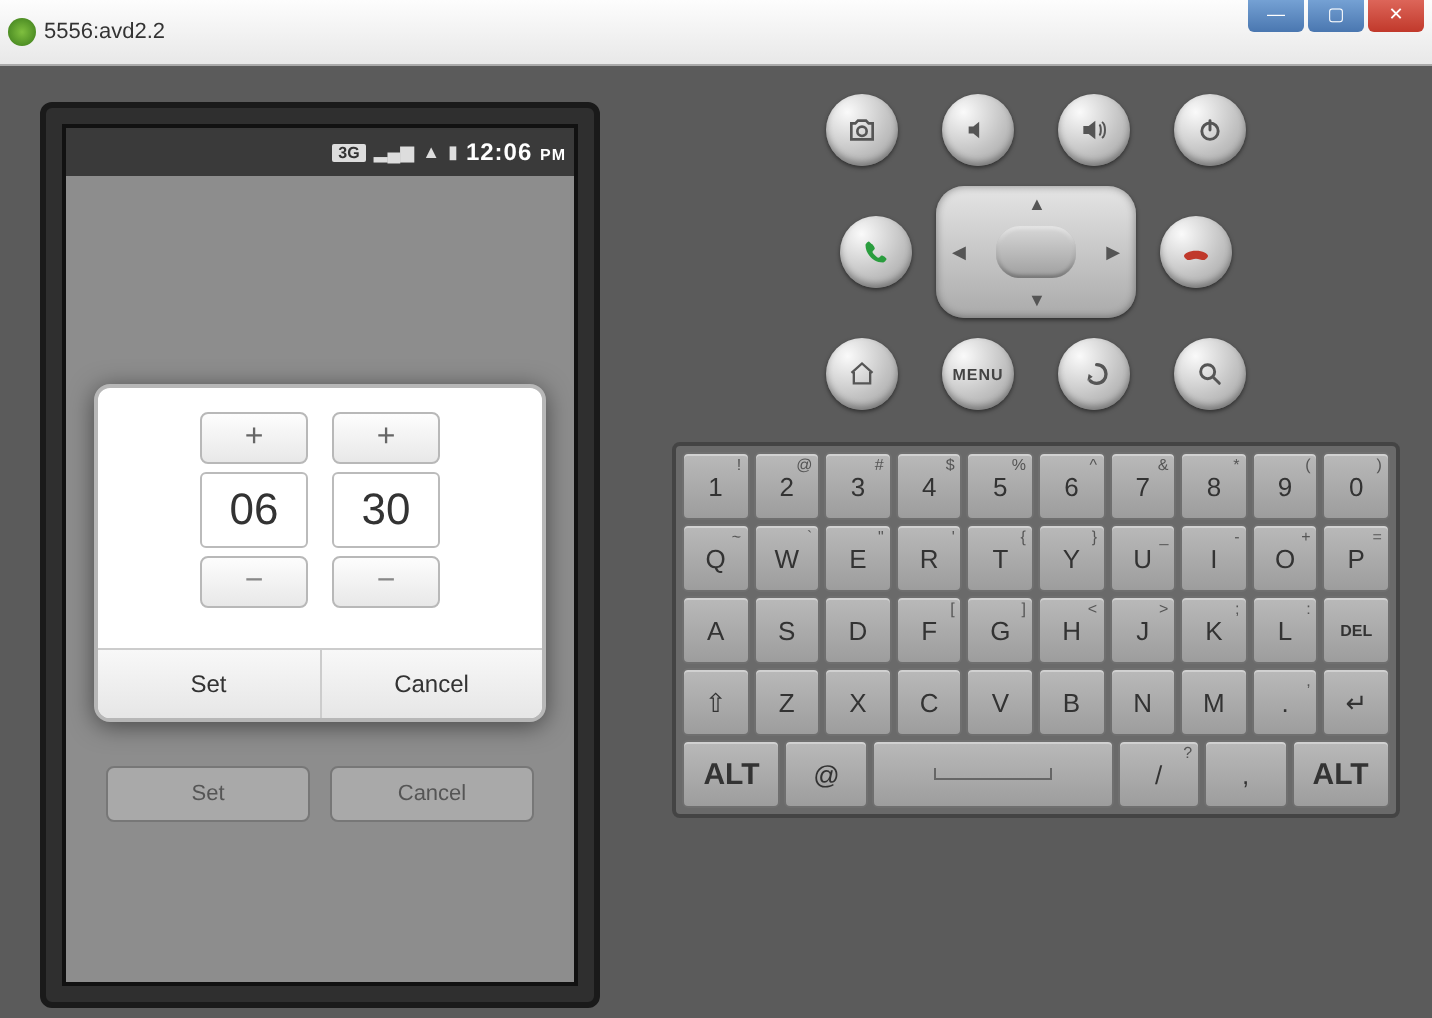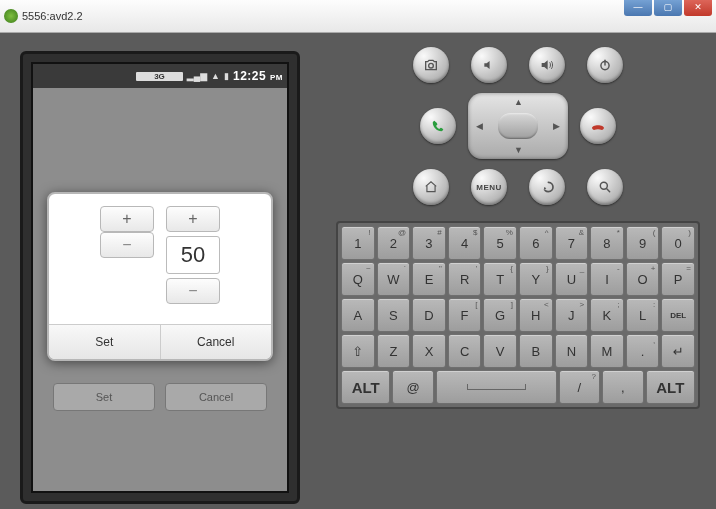--- a/index.html
+++ b/index.html
@@ -17,21 +17,21 @@
   .emulator-body { display: flex; height: 489px; }
 
   
   .phone-panel { width: 320px; background: #5b5b5b; padding: 18px 20px; display:flex; }
   .phone { flex:1; background: #2f2f2f; border: 3px solid #1a1a1a; border-radius: 6px; padding: 8px; display:flex; flex-direction:column; position:relative; }
   .phone-screen { flex:1; background: #8d8d8d; border: 2px solid #111; position:relative; overflow:hidden; }
 
   
   .status-bar { height: 24px; background: #3a3a3a; display:flex; justify-content:flex-end; align-items:center; padding: 0 4px; gap:4px; font-size:10px; color:#fff; }
   .status-icon { font-size:9px; color:#ddd; }
-  .status-3g { font-size:8px; background:#ddd; color:#333; padding:0 18px; font-weight:bold; border-radius:1px;}
+  .status-3g { font-size:8px; background:#ddd; color:#333; padding:0 3px; font-weight:bold; border-radius:1px;}
   .status-time { font-weight:bold; font-size:12px; letter-spacing:0.5px; }
   .status-time .ampm { font-size:8px;text-align:center; }
 
   .app-title { height: 22px; background: #555; color:#eee; font-size:11px; padding: 4px 6px; border-bottom:1px solid #444;}
 
   
   .bg-content { padding: 30px 15px; color:#b5b5b5; font-size:20px; }
   .bg-btns { position:absolute; bottom:80px; left:20px; right:20px; display:flex; gap:10px;}
   .bg-btns div { flex:1; height:28px; background:#a9a9a9; border:1px solid #777; border-radius:4px; display:flex; align-items:center; justify-content:center; font-size:11px; color:#555;}
 
@@ -97,45 +97,46 @@
   <div class="phone-panel">
     <div class="phone">
       <div class="phone-screen">
 
         <div class="status-bar">
           <span class="status-3g">3G</span>
           <span class="status-icon">▂▄▆</span>
           <span class="status-icon">▲</span>
           <span class="status-icon">▮</span>
           <span class="status-time">
-            <span>12:25</span>
+            <span>12:06</span>
             <span class="ampm">PM</span>
           </span>
         </div>
 
 
         <div class="bg-content">
           <div style="height:100px"></div>
           <div>Aug                    13</div>
         </div>
         <div class="bg-btns">
           <div>Set</div>
           <div>Cancel</div>
         </div>
 
         <div class="dialog">
           <div class="picker-body">
             <div class="pickers">
               <div class="numcol">
                 <div class="pmbtn">+</div>
+                <div class="numfield">06</div>
                 <div class="pmbtn minus">−</div>
               </div>
               <div class="numcol">
                 <div class="pmbtn">+</div>
-                <div class="numfield">50</div>
+                <div class="numfield">30</div>
                 <div class="pmbtn minus">−</div>
               </div>
             </div>
           </div>
           <div class="dialog-buttons">
             <div class="dlg-btn">Set</div>
             <div class="dlg-btn">Cancel</div>
           </div>
         </div>
 

